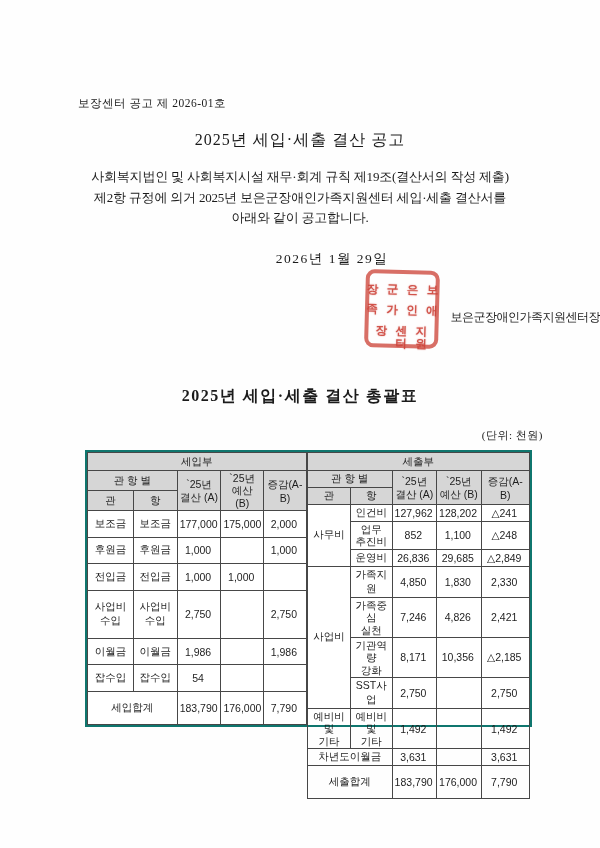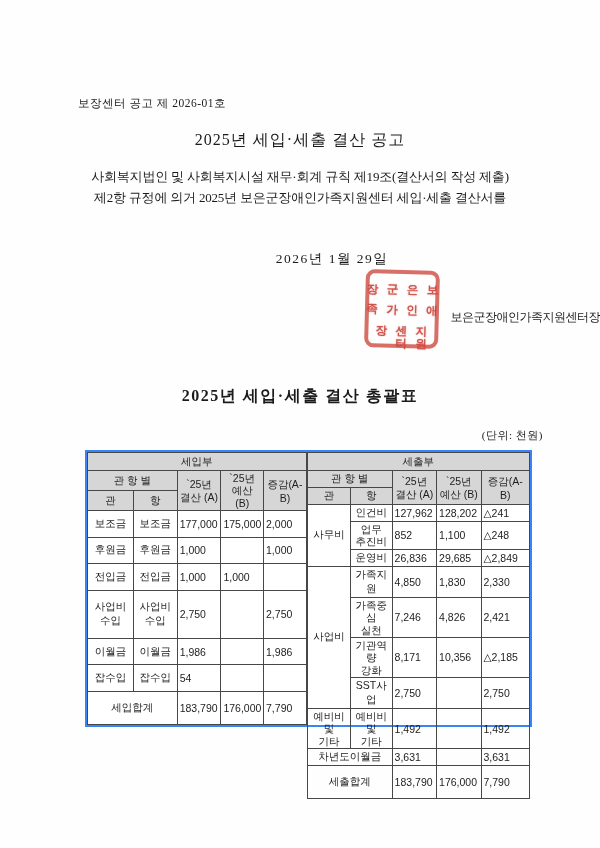--- a/index.html
+++ b/index.html
@@ -26,32 +26,32 @@
     font-weight:bold;font-size:11.5px;line-height:20px;
     text-shadow:0 0 1.5px rgba(201,55,44,.55);
     opacity:.92;
   }
   .stamp span{display:block;letter-spacing:1px;}
   .table-title{position:absolute;top:386px;left:0;width:100%;text-align:center;
     font-size:16px;font-weight:bold;letter-spacing:1.5px;}
   .unit-note{position:absolute;top:428px;right:57px;font-size:11px;letter-spacing:.5px;}
   .table-wrap{
     position:absolute;top:450px;left:85px;width:447px;height:277px;
-    display:flex;border:2px solid #3b82f6;background:#fff;box-sizing:border-box;
+    display:flex;border:2px solid #0f766e;background:#fff;box-sizing:border-box;
   }
   .table-wrap table{
     border-collapse:collapse;table-layout:fixed;height:100%;
     font-family:"Liberation Sans","DejaVu Sans",sans-serif;
     font-size:10.5px;color:#1d1d1d;
   }
   table.t-left{width:49.6%;}
   table.t-right{width:50.4%;border-radius:17px;}
   .table-wrap td{border:1px solid #474747;text-align:center;vertical-align:middle;
     padding:1px 2px;overflow:hidden;box-sizing:border-box;}
-  td.num{text-align:left;padding-right:4px;}
+  td.num{text-align:center;padding-right:4px;}
   tr.r-sec td{background:#d6d6d6;}
   tr.r-grp td{background:#d6d6d6;}
   tr.r-sub td{background:#d6d6d6;}
   tr.r-sec{height:18px;}
   tr.r-grp{height:17px;}
   tr.r-sub{height:16px;}
   tr.r-total{height:33px;}
   .ml{white-space:pre-line;line-height:1.18;}
 </style>
 </head>
@@ -59,20 +59,21 @@
 
 <div class="page">
 
   <div class="doc-number">보장센터 공고 제 2026-01호</div>
 
   <div class="doc-title">2025년 세입·세출 결산 공고</div>
 
   <div class="body-text">
     <div>사회복지법인 및 사회복지시설 재무·회계 규칙 제19조(결산서의 작성 제출)</div>
     <div>제2항 규정에 의거 2025년 보은군장애인가족지원센터 세입·세출 결산서를</div>
+    <div>아래와 같이 공고합니다.</div>
   </div>
 
   <div class="doc-date">2026년 1월 29일</div>
 
   <div class="sig-line">보은군장애인가족지원센터장</div>
 
   <div class="stamp">
     <span>보은군장</span>
     <span>애인가족</span>
     <span>지원센터장</span>

